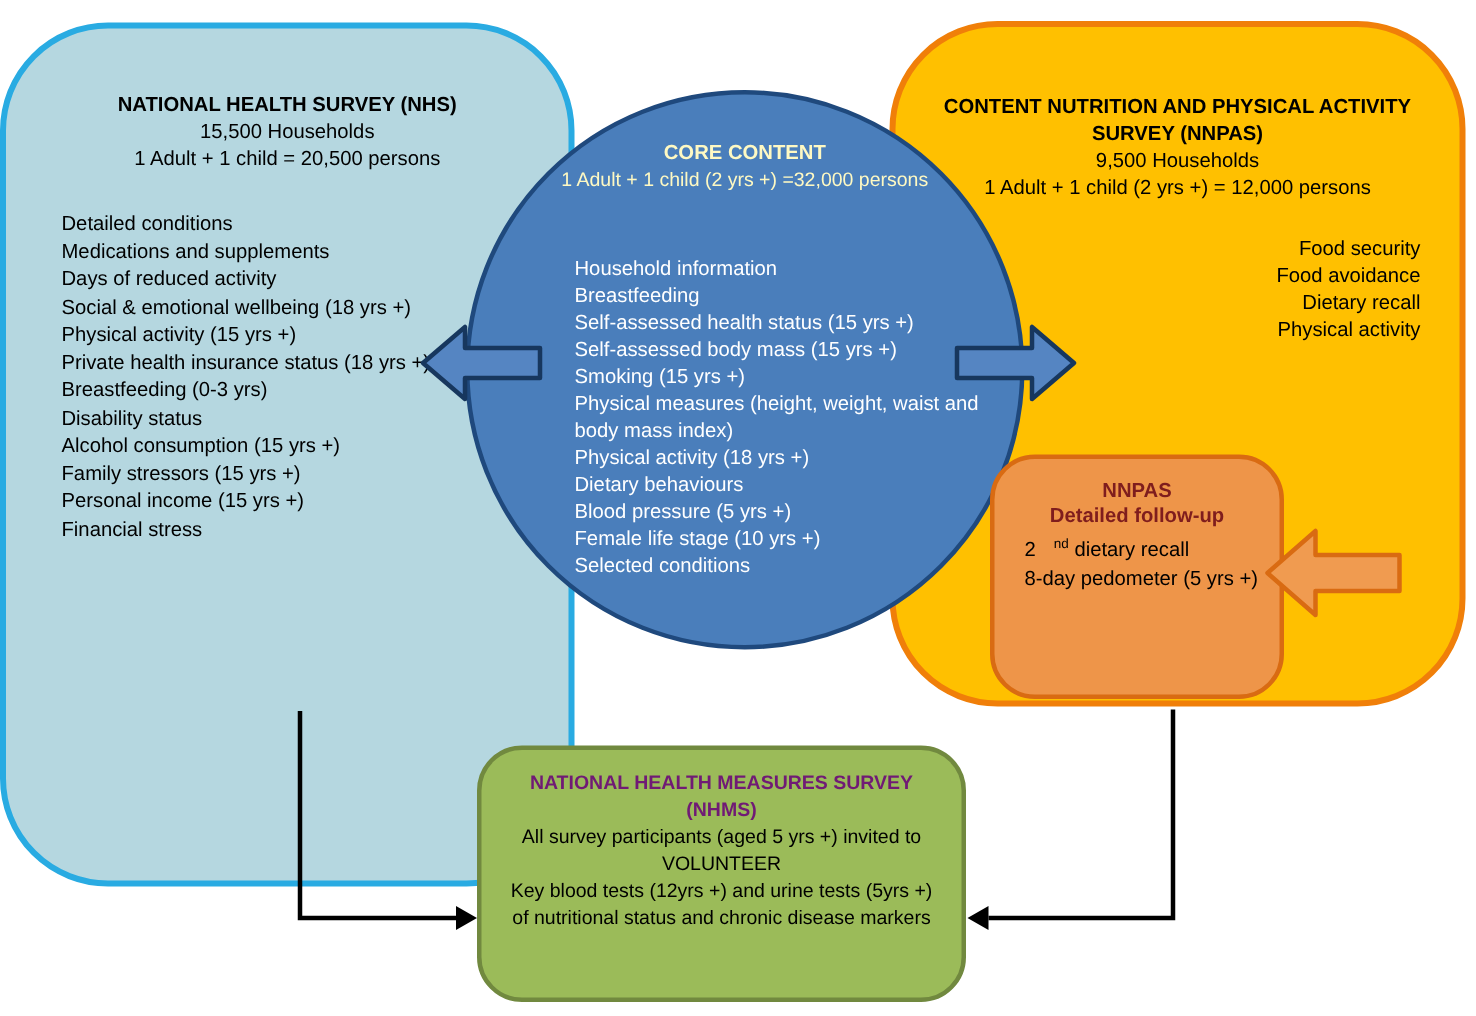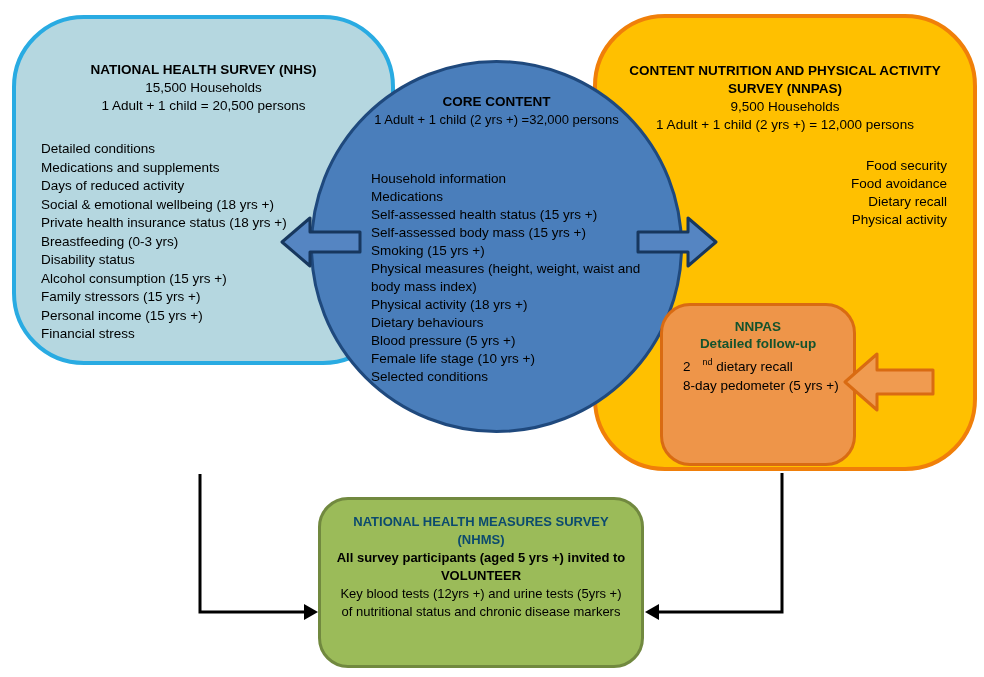--- a/index.html
+++ b/index.html
@@ -4,21 +4,21 @@
 <style>
   html,body { margin:0; padding:0; background:#ffffff; }
   .canvas {
     position:relative; width:984px; height:677px; background:#ffffff;
     font-family:"Liberation Sans", sans-serif; color:#000; overflow:hidden;
   }
   .abs { position:absolute; }
 
   
   .nhs-box {
-    left:12px; top:15px; width:383px; height:350px;
+    left:0; top:15px; width:383px; height:576px;
     background:#B5D7E0; border:4px solid #29ABE2; border-radius:72px;
     box-sizing:border-box; z-index:1;
   }
   .nnpas-box {
     left:593px; top:14px; width:384px; height:457px;
     background:#FFC000; border:4px solid #F07F09; border-radius:72px;
     box-sizing:border-box; z-index:1;
   }
   .core-circle {
     left:310px; top:60px; width:373px; height:373px;
@@ -34,36 +34,36 @@
     left:318px; top:497px; width:326px; height:171px;
     background:#9BBB59; border:3px solid #71893F; border-radius:30px;
     box-sizing:border-box; z-index:1;
   }
 
   
   .head { position:absolute; left:0; right:0; text-align:center; font-size:13.5px; line-height:18px; }
   .bold { font-weight:bold; }
   .nhs-head   { top:42px; }
   .nnpas-head { top:44px; }
-  .core-head  { top:30px; font-size:13px; color:#000000; }
+  .core-head  { top:30px; font-size:13px; color:#fef9c3; }
   .core-head .t { font-size:13.5px; }
   .nowrap { white-space:nowrap; }
 
-  .list { position:absolute; font-size:13.5px; line-height:18.5px; }
+  .list { position:absolute; font-size:13.5px; line-height:18.5px;margin-left:12px; }
   .nhs-list  { left:25px; top:121px; width:345px; text-align:left; }
-  .core-list { left:58px; top:107px; width:282px; line-height:18px; color:#000000; }
+  .core-list { left:58px; top:107px; width:282px; line-height:18px; color:#ffffff; }
   .nnpas-list{ right:26px; top:139px; width:200px; text-align:right; line-height:18px; }
 
-  .followup-head { top:12px; font-size:13.5px; line-height:17px; font-weight:bold; color:#14532d; }
+  .followup-head { top:12px; font-size:13.5px; line-height:17px; font-weight:bold; color:#7f1d1d; }
   .followup-items { left:20px; top:47px; font-size:13.5px; line-height:19px; }
   .followup-items sup { font-size:9px;margin-left:12px; }
 
   .nhms-content { position:absolute; left:4px; right:4px; top:13px; text-align:center; font-size:13px; line-height:18px; }
-  .nhms-title { font-weight:bold; color:#0c4a6e; }
-  .nhms-bold  { font-weight:bold; color:#000; }
+  .nhms-title { font-weight:bold; color:#701a75; }
+  .nhms-bold  { font-weight:normal; color:#000; }
 
   
   .arrow-svg { position:absolute; z-index:5; }
   .connector-svg { position:absolute; left:0; top:0; z-index:2; }
 </style>
 </head>
 <body>
 
 <div class="canvas">
 
@@ -78,20 +78,21 @@
     <div class="head nhs-head">
       <div class="bold">NATIONAL HEALTH SURVEY (NHS)</div>
       <div>15,500  Households</div>
       <div>1 Adult + 1 child = 20,500  persons</div>
     </div>
     <div class="list nhs-list">
         <div>Detailed conditions</div>
         <div>Medications and supplements</div>
         <div>Days of reduced activity</div>
         <div>Social &amp; emotional wellbeing (18 yrs +)</div>
+        <div>Physical activity (15 yrs +)</div>
         <div>Private health insurance status (18 yrs +)</div>
         <div>Breastfeeding (0-3 yrs)</div>
         <div>Disability status</div>
         <div>Alcohol consumption (15 yrs +)</div>
         <div>Family stressors (15 yrs +)</div>
         <div>Personal income (15 yrs +)</div>
         <div>Financial stress</div>
       </div>
   </div>
 
@@ -110,21 +111,21 @@
       </div>
   </div>
 
   <div class="abs core-circle">
     <div class="head core-head">
       <div class="bold t">CORE CONTENT</div>
       <div class="nowrap">1 Adult + 1 child (2 yrs +) =32,000   persons</div>
     </div>
     <div class="list core-list">
         <div>Household information</div>
-        <div>Medications</div>
+        <div>Breastfeeding</div>
         <div>Self-assessed health status (15 yrs +)</div>
         <div>Self-assessed body mass (15 yrs +)</div>
         <div>Smoking (15 yrs +)</div>
         <div>Physical measures (height, weight, waist and body mass index)</div>
         <div>Physical activity (18 yrs +)</div>
         <div>Dietary behaviours</div>
         <div>Blood pressure (5 yrs +)</div>
         <div>Female life stage (10 yrs +)</div>
         <div>Selected conditions</div>
       </div>

